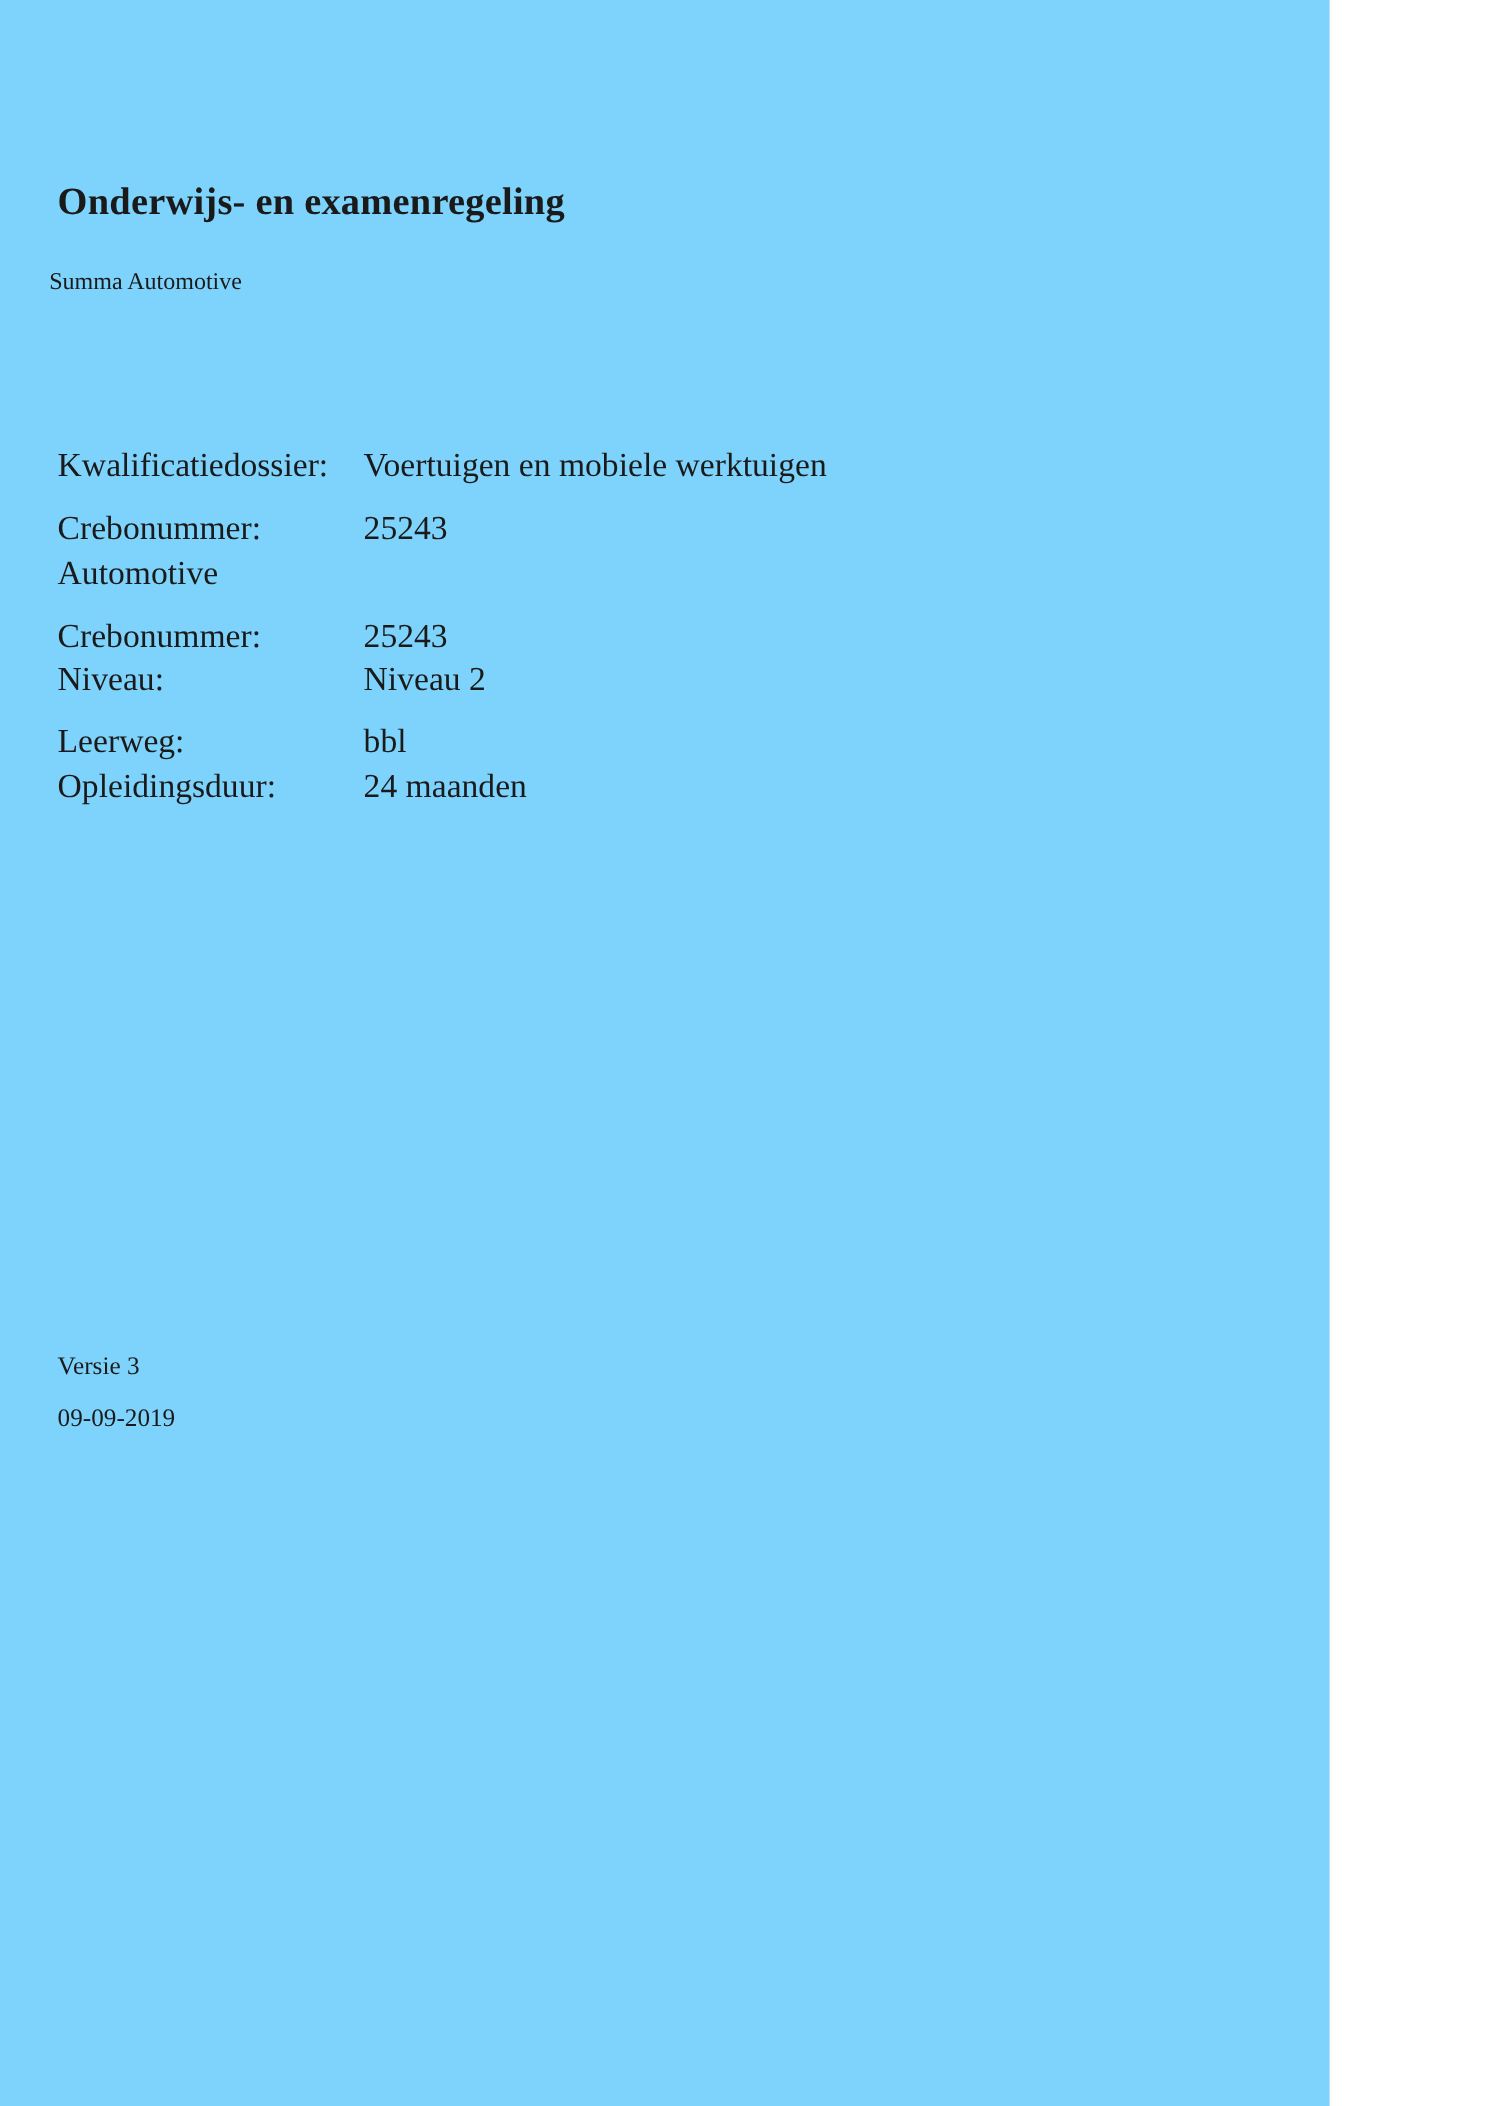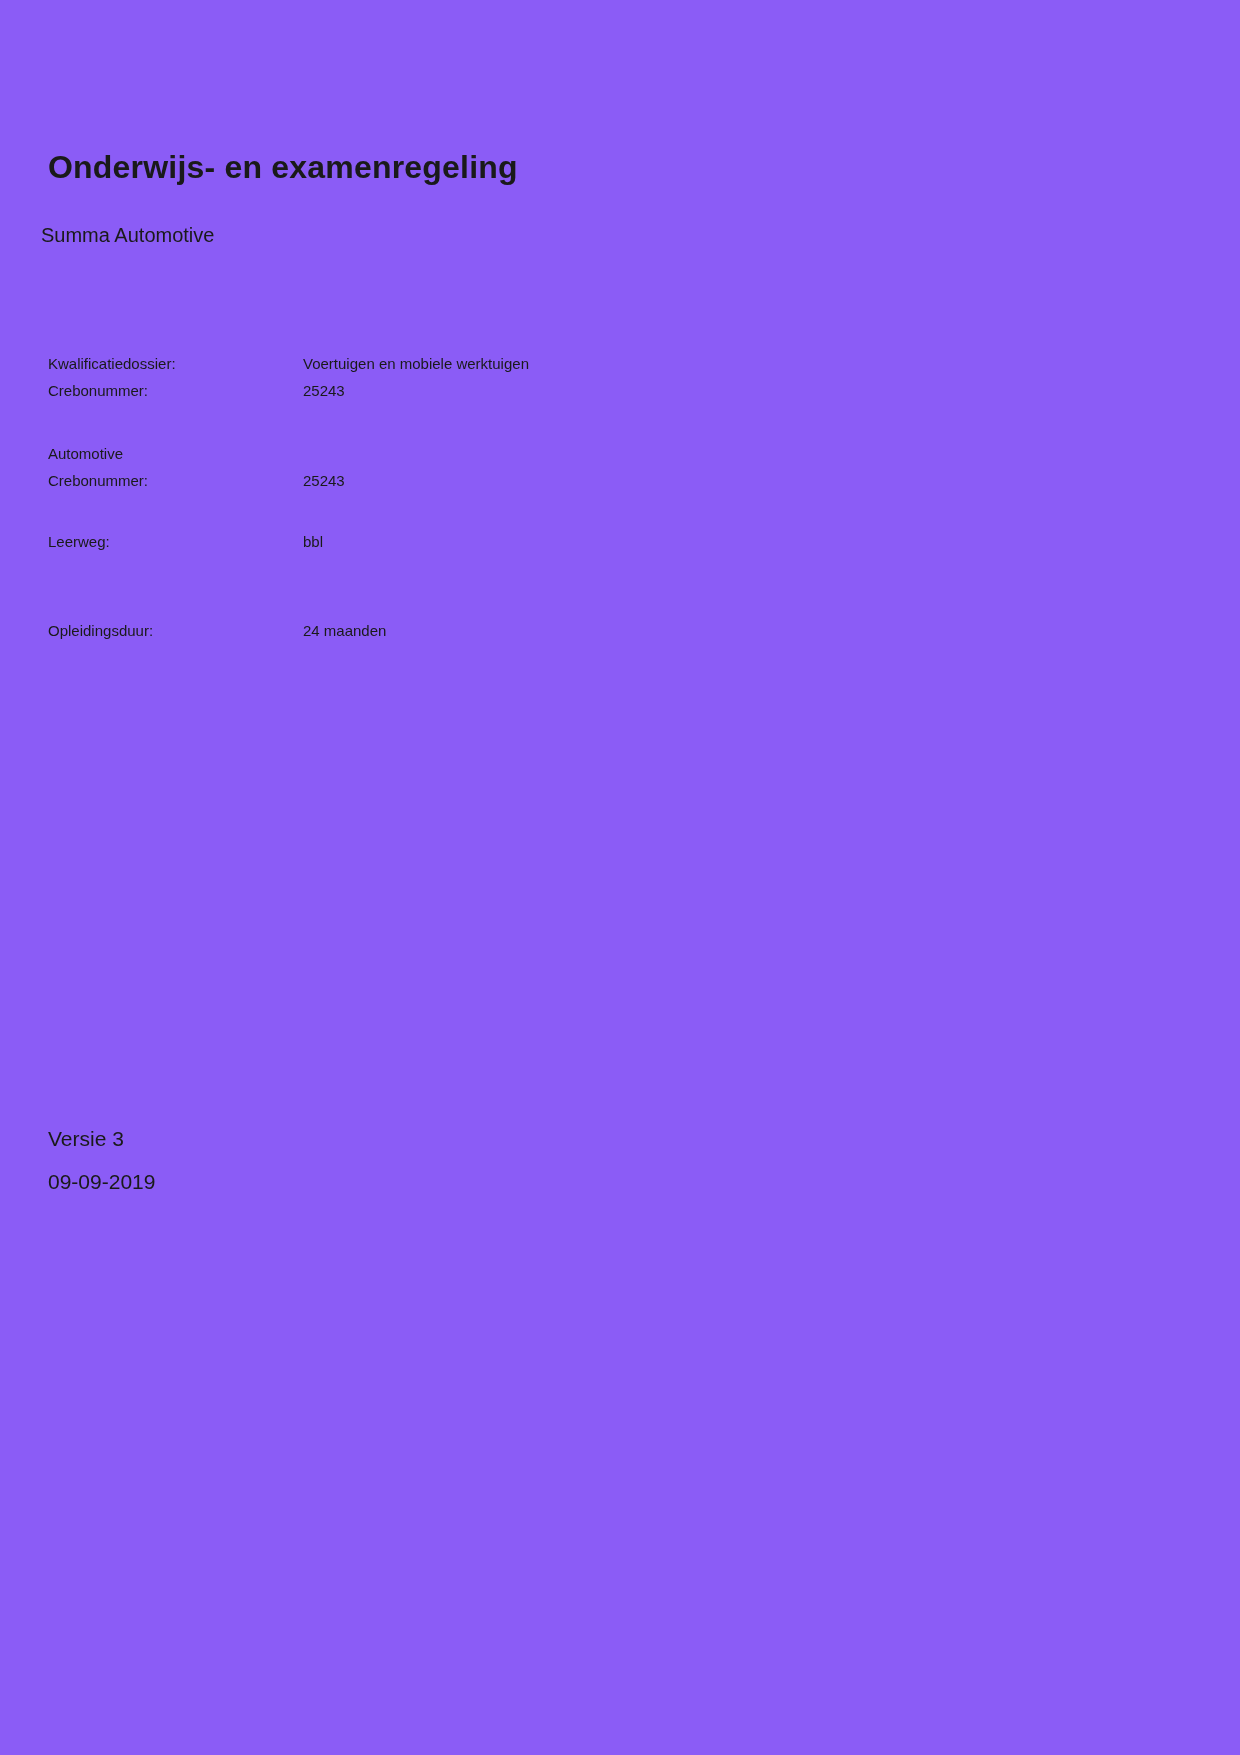--- a/index.html
+++ b/index.html
@@ -2,25 +2,25 @@
 <html><head>
 <meta charset="utf-8">
 <style>
   html, body {
     margin: 0;
     padding: 0;
     background: #ffffff;
   }
   .page {
     position: relative;
-    width: 1240px;
+    width: 1108px;
     height: 1755px;
-    background: #8b5cf6;
+    background: #7dd3fc;
     overflow: hidden;
-    font-family: Liberation Sans, sans-serif;
+    font-family: Liberation Serif, serif;
     color: #1a1a1a;
   }
   .doc-title {
     position: absolute;
     left: 48px;
     top: 127px;
     font-size: 32px;
     line-height: 38px;
     font-weight: bold;
     letter-spacing: 0.2px;
@@ -37,23 +37,24 @@
   .info-group {
     position: absolute;
     left: 48px;
   }
   .info-group.g0 { top: 350px; }
   .info-group.g1 { top: 440px; }
   .info-group.g2 { top: 528px; }
   .info-group.g3 { top: 617px; }
   .info-row {
     display: flex;
-    font-size: 15px;
+    font-size: 28px;
     line-height: 27px;
     white-space: nowrap;
+    margin-top: 25px;
   }
   .info-label {
     width: 255px;
     flex: 0 0 255px;
   }
   .info-value {
     flex: 0 0 auto;
   }
   .doc-version {
     position: absolute;
@@ -98,20 +99,24 @@
       <div class="info-label">Automotive</div>
     </div>
     <div class="info-row">
       <div class="info-label">Crebonummer:</div>
       <div class="info-value">25243</div>
     </div>
   </div>
 
   <div class="info-group g2">
     <div class="info-row">
+      <div class="info-label">Niveau:</div>
+      <div class="info-value">Niveau 2</div>
+    </div>
+    <div class="info-row">
       <div class="info-label">Leerweg:</div>
       <div class="info-value">bbl</div>
     </div>
   </div>
 
   <div class="info-group g3">
     <div class="info-row">
       <div class="info-label">Opleidingsduur:</div>
       <div class="info-value">24 maanden</div>
     </div>

